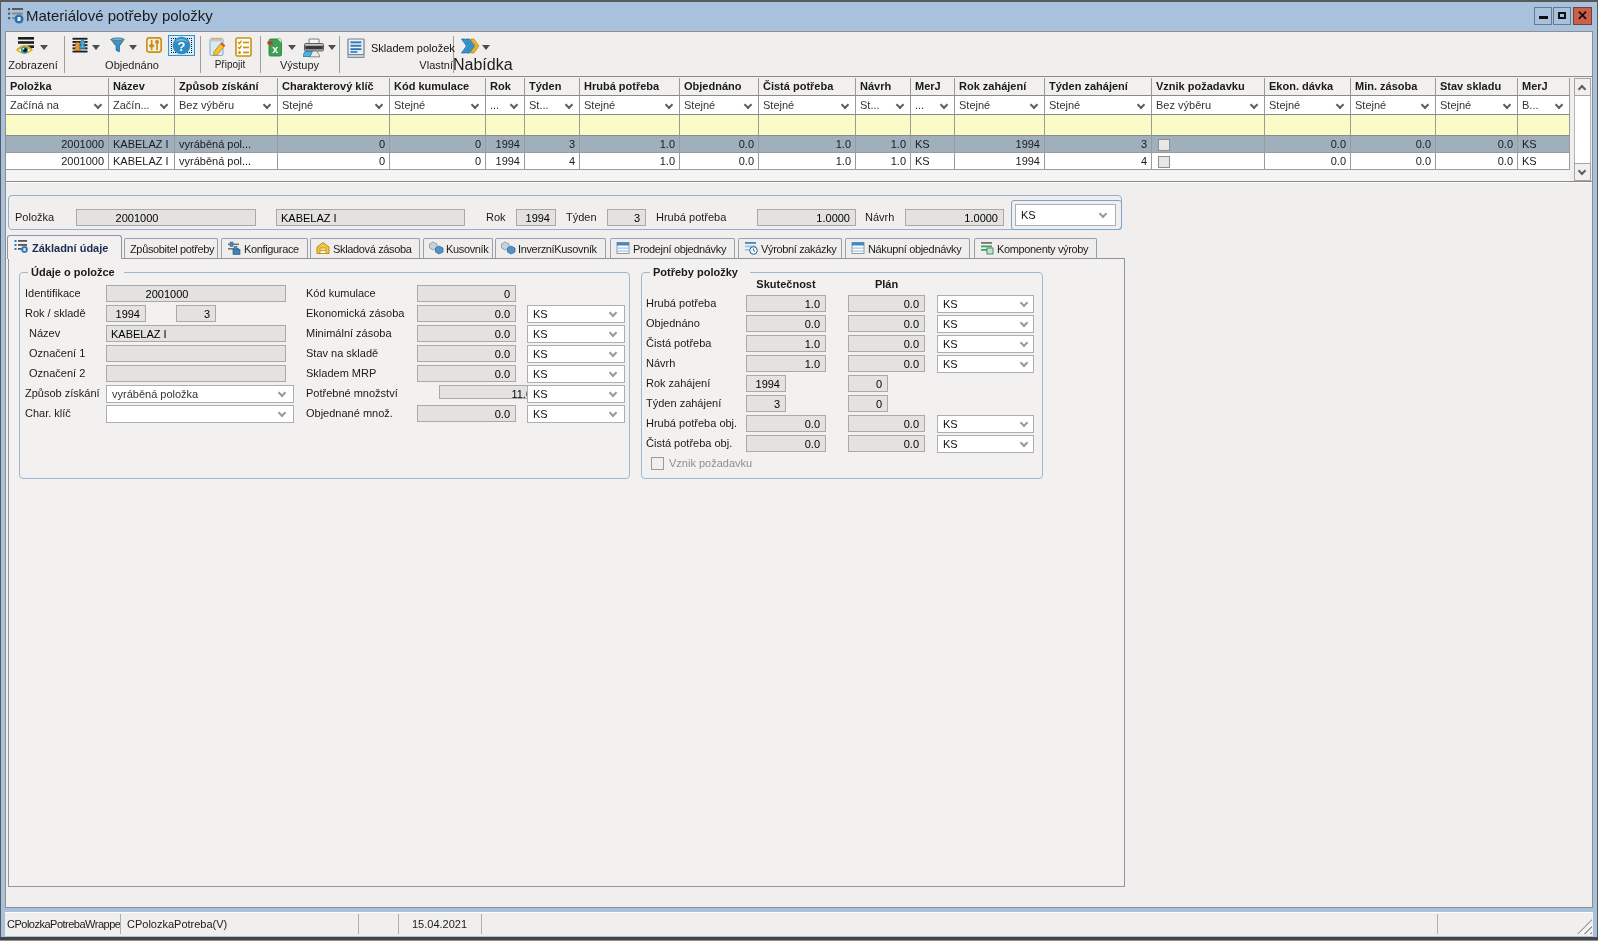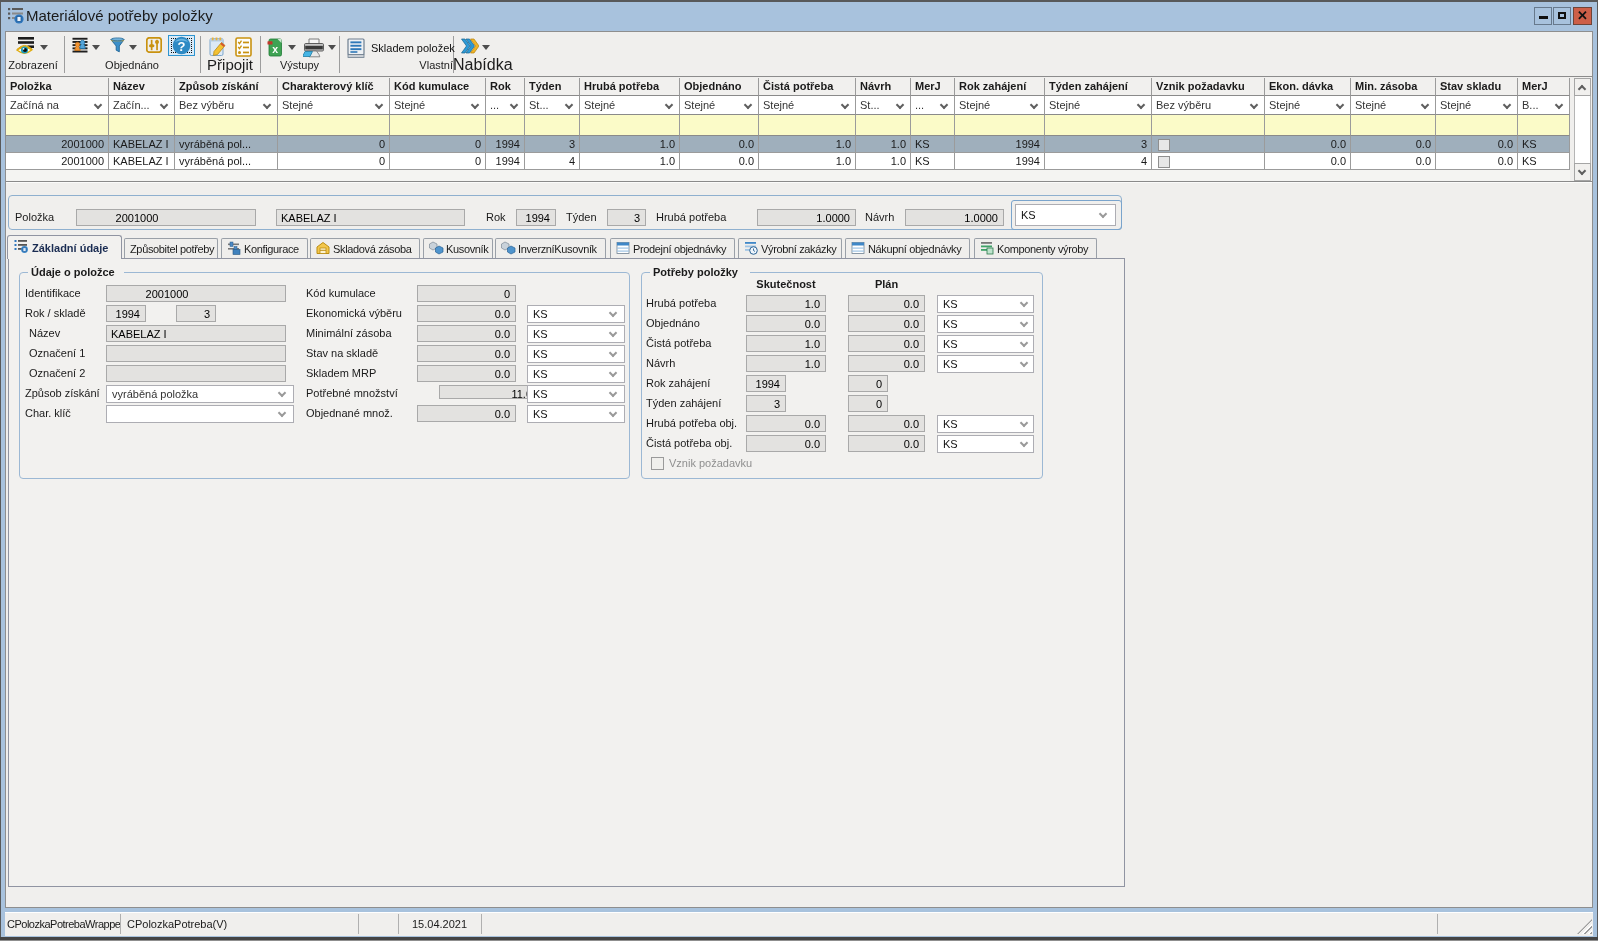--- a/index.html
+++ b/index.html
@@ -37,21 +37,21 @@
 <div style="position:absolute;left:1573px;top:7px;width:19px;height:18px;background:#cd5f48;border:1px solid #6e4438;font-weight:bold;color:#111;text-align:center;line-height:16px;font-size:13px;">✕</div>
 <div style="position:absolute;left:5px;top:31px;width:1588px;height:877px;background:#f0efed;border:1px solid #8e8e8e;"></div>
 <div style="position:absolute;left:6px;top:32px;width:1586px;height:45px;background:#f0efed;border-bottom:1px solid #8c8c8c;"></div>
 <div style="position:absolute;left:64px;top:36px;width:1px;height:37px;background:#9d9d9d;"></div>
 <div style="position:absolute;left:200px;top:36px;width:1px;height:37px;background:#9d9d9d;"></div>
 <div style="position:absolute;left:260px;top:36px;width:1px;height:37px;background:#9d9d9d;"></div>
 <div style="position:absolute;left:339px;top:36px;width:1px;height:37px;background:#9d9d9d;"></div>
 <div style="position:absolute;left:453px;top:36px;width:1px;height:37px;background:#9d9d9d;"></div>
 <div style="position:absolute;left:2px;top:57px;width:62px;height:16px;text-align:center;font-size:11px;color:#1c1c1c;line-height:16px;">Zobrazení</div>
 <div style="position:absolute;left:64px;top:57px;width:136px;height:16px;text-align:center;font-size:11px;color:#1c1c1c;line-height:16px;">Objednáno</div>
-<div style="position:absolute;left:200px;top:57px;width:60px;height:16px;text-align:center;font-size:15px;color:#1c1c1c;line-height:16px;">Připojit</div>
+<div style="position:absolute;left:200px;top:57px;width:60px;height:16px;text-align:center;font-size:10px;color:#1c1c1c;line-height:16px;">Připojit</div>
 <div style="position:absolute;left:260px;top:57px;width:79px;height:16px;text-align:center;font-size:11px;color:#1c1c1c;line-height:16px;">Výstupy</div>
 <div style="position:absolute;left:339px;top:57px;width:114px;height:16px;text-align:right;font-size:11px;color:#1c1c1c;line-height:16px;">Vlastní</div>
 <div style="position:absolute;left:453px;top:57px;width:47px;height:16px;text-align:center;font-size:16px;color:#1c1c1c;line-height:16px;">Nabídka</div>
 <svg style="position:absolute;left:16px;top:36px;width:19px;height:19px;" viewBox="0 0 19 19">
 <rect x="2" y="1" width="16" height="2.6" fill="#1c1c1c"></rect>
 <rect x="2" y="5.2" width="16" height="2.6" fill="#1c1c1c"></rect>
 <rect x="11.5" y="9.4" width="6.5" height="2.6" fill="#1c1c1c"></rect>
 <path d="M1 13.5 Q 8.5 5.5 16 13.2 Q 8.5 8.5 1 13.5 Z" fill="#f2c12e" stroke="#d8a40f" stroke-width="1"></path>
 <path d="M1 14 Q 8.5 9 16 13.8 Q 8.5 20.5 1 14 Z" fill="#fff" stroke="#e0ac10" stroke-width="1.5"></path>
 <circle cx="8.5" cy="14" r="3.6" fill="#1f9bb8"></circle>
@@ -368,21 +368,21 @@
 <div class="fld fldr" style="position:absolute;left:176px;top:305px;width:40px;height:17px;line-height:16px;">3</div>
 <div class="fld" style="position:absolute;left:106px;top:325px;width:180px;height:17px;padding-left:4px;line-height:16px;">KABELAZ I</div>
 <div class="fld" style="position:absolute;left:106px;top:345px;width:180px;height:17px;"></div>
 <div class="fld" style="position:absolute;left:106px;top:365px;width:180px;height:17px;"></div>
 <div class="cmb" style="position:absolute;left:106px;top:385px;width:188px;height:18px;color:#333;">vyráběná položka</div>
 <div class="chevlight" style="left:279px;top:390px;"></div>
 <div class="cmb" style="position:absolute;left:106px;top:405px;width:188px;height:18px;"></div>
 <div class="chevlight" style="left:279px;top:410px;"></div>
 <div class="lbl" style="position:absolute;left:306px;top:285px;width:105px;height:17px;">Kód kumulace</div>
 <div class="fld fldr" style="position:absolute;left:417px;top:285px;width:99px;height:17px;line-height:16px;">0</div>
-<div class="lbl" style="position:absolute;left:306px;top:305px;width:105px;height:17px;">Ekonomická výběru</div>
+<div class="lbl" style="position:absolute;left:306px;top:305px;width:105px;height:17px;">Ekonomická zásoba</div>
 <div class="fld fldr" style="position:absolute;left:417px;top:305px;width:99px;height:17px;line-height:16px;">0.0</div>
 <div class="cmb" style="position:absolute;left:527px;top:305px;width:98px;height:18px;">KS</div>
 <div class="chevlight" style="left:610px;top:310px;"></div>
 <div class="lbl" style="position:absolute;left:306px;top:325px;width:105px;height:17px;">Minimální zásoba</div>
 <div class="fld fldr" style="position:absolute;left:417px;top:325px;width:99px;height:17px;line-height:16px;">0.0</div>
 <div class="cmb" style="position:absolute;left:527px;top:325px;width:98px;height:18px;">KS</div>
 <div class="chevlight" style="left:610px;top:330px;"></div>
 <div class="lbl" style="position:absolute;left:306px;top:345px;width:105px;height:17px;">Stav na skladě</div>
 <div class="fld fldr" style="position:absolute;left:417px;top:345px;width:99px;height:17px;line-height:16px;">0.0</div>
 <div class="cmb" style="position:absolute;left:527px;top:345px;width:98px;height:18px;">KS</div>

